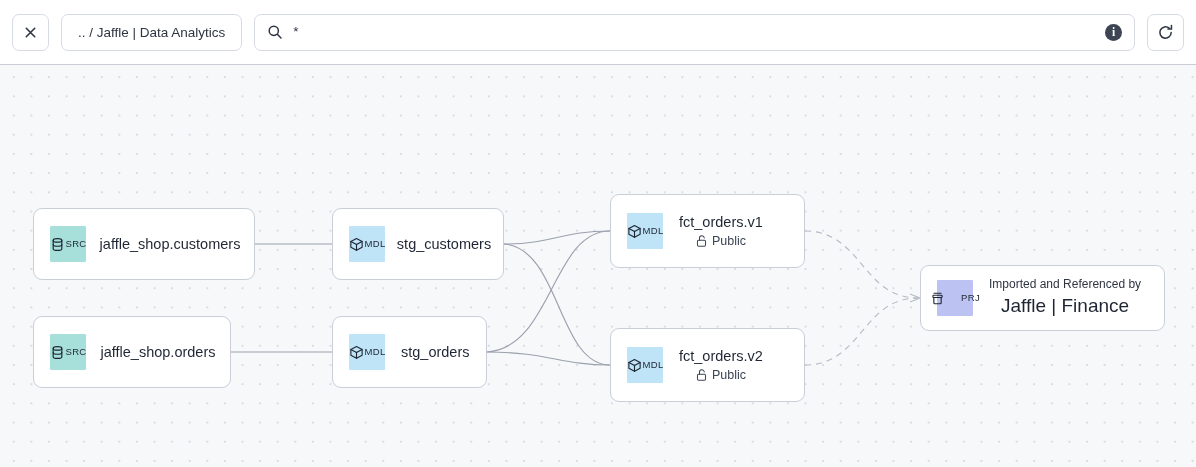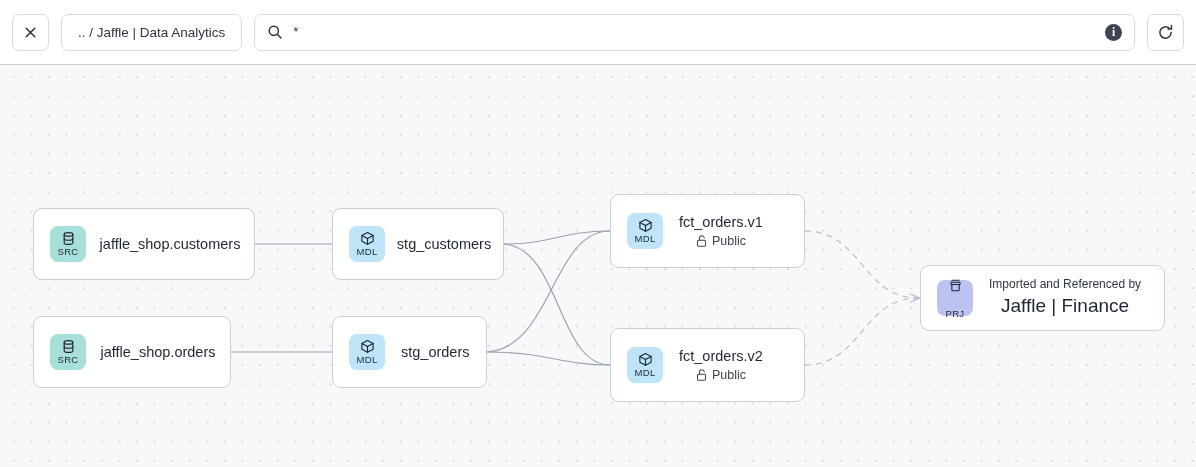--- a/index.html
+++ b/index.html
@@ -118,23 +118,23 @@
     align-items: center;
     padding: 0 16px;
     gap: 16px;
     z-index: 20;
     cursor: pointer;
   }
 
   .badge {
     width: 36px;
     height: 36px;
-    border-radius: 8px;
-    display: flex;
-    flex-direction: column;
+    border-radius: 1px;
+    display: flex;
+    flex-direction: row;
     align-items: center;
     justify-content: center;
     flex: none;
     gap: 1px;
   }
   .badge .glyph { line-height: 0; display: block; }
   .badge .code {
     font-size: 9.5px;
     letter-spacing: 0.3px;
     color: #1f2633;

